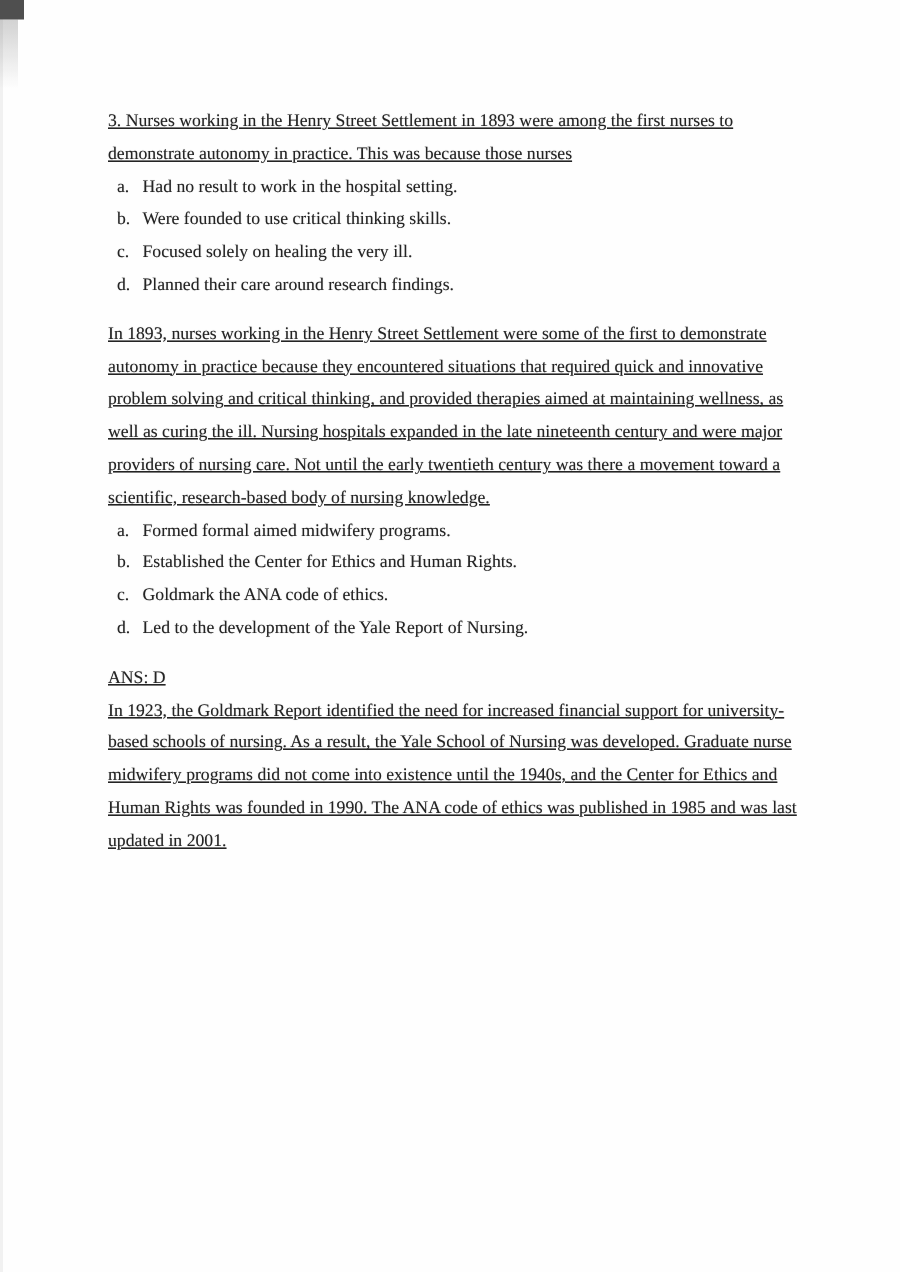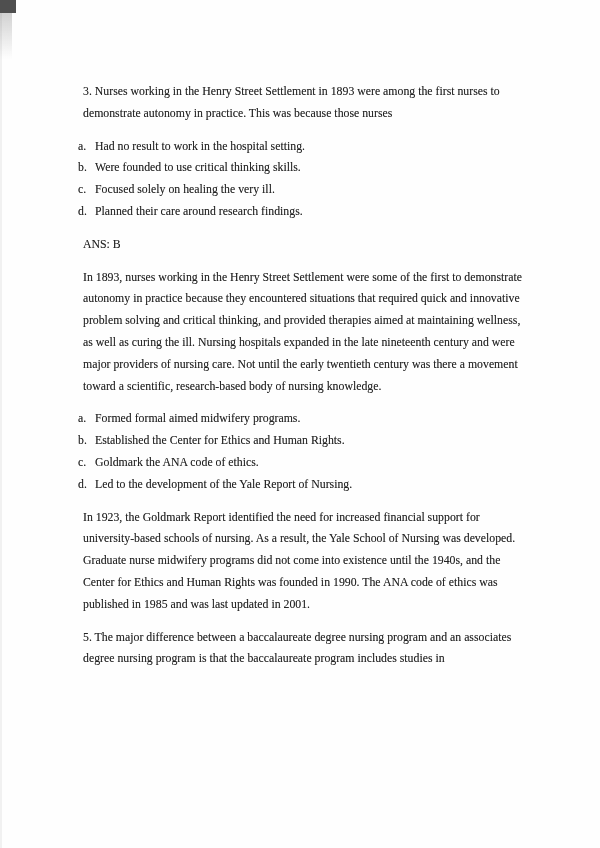--- a/index.html
+++ b/index.html
@@ -41,21 +41,21 @@
   .content {
     position: absolute;
     left: 0; top: 0;
     box-sizing: border-box;
     width: 600px;
     padding: 70px 56px 0 72px;
     font-size: 11.8px;
     line-height: 21.8px;
     text-shadow: 0 0 0.6px rgba(60,60,60,0.45);
   }
-  .content p { margin: 11px; }
+  .content p { margin: 0; text-decoration: underline; }
   .q    { margin: 0 0 12px 0; }
   .opts { margin: 0 0 11px 0; }
   .opt  { display: flex; padding-left: 6px; }
   .letter { flex: none; width: 17px; }
   .otext  { flex: 1; }
   .ans  { margin: 0 0 13px 0; }
   .para { margin: 0 0 9px 0; }
 </style>
 </head>
 <body>
@@ -78,39 +78,38 @@
       </div>
       <div class="opt">
         <span class="letter">c.</span>
         <span class="otext">Focused solely on healing the very ill.</span>
       </div>
       <div class="opt">
         <span class="letter">d.</span>
         <span class="otext">Planned their care around research findings.</span>
       </div>
     </div>
-    <p class="ans">ANS: B</p>
     <p class="para">In 1893, nurses working in the Henry Street Settlement were some of the first to demonstrate autonomy in practice because they encountered situations that required quick and innovative problem solving and critical thinking, and provided therapies aimed at maintaining wellness, as well as curing the ill. Nursing hospitals expanded in the late nineteenth century and were major providers of nursing care. Not until the early twentieth century was there a movement toward a scientific, research-based body of nursing knowledge.</p>
 
     <div class="opts">
       <div class="opt">
         <span class="letter">a.</span>
         <span class="otext">Formed formal aimed midwifery programs.</span>
       </div>
       <div class="opt">
         <span class="letter">b.</span>
         <span class="otext">Established the Center for Ethics and Human Rights.</span>
       </div>
       <div class="opt">
         <span class="letter">c.</span>
         <span class="otext">Goldmark the ANA code of ethics.</span>
       </div>
       <div class="opt">
         <span class="letter">d.</span>
         <span class="otext">Led to the development of the Yale Report of Nursing.</span>
       </div>
     </div>
+    <p class="ans">ANS: D</p>
     <p class="para">In 1923, the Goldmark Report identified the need for increased financial support for university-based schools of nursing. As a result, the Yale School of Nursing was developed. Graduate nurse midwifery programs did not come into existence until the 1940s, and the Center for Ethics and Human Rights was founded in 1990. The ANA code of ethics was published in 1985 and was last updated in 2001.</p>
 
-    <p class="q">5. The major difference between a baccalaureate degree nursing program and an associates degree nursing program is that the baccalaureate program includes studies in</p>
 
   </main>
 </div>
 
 </body></html>

